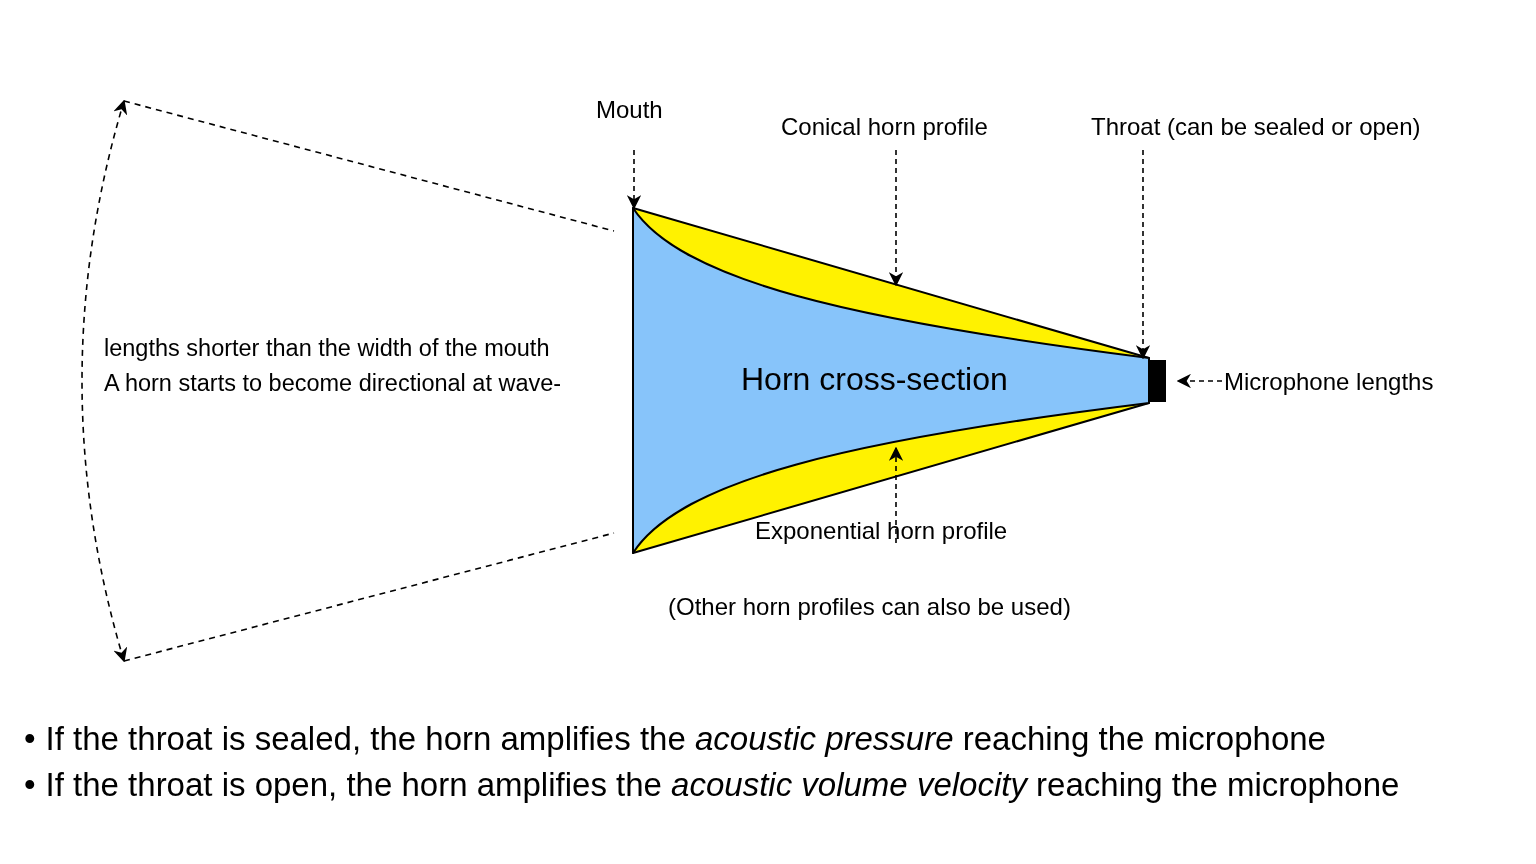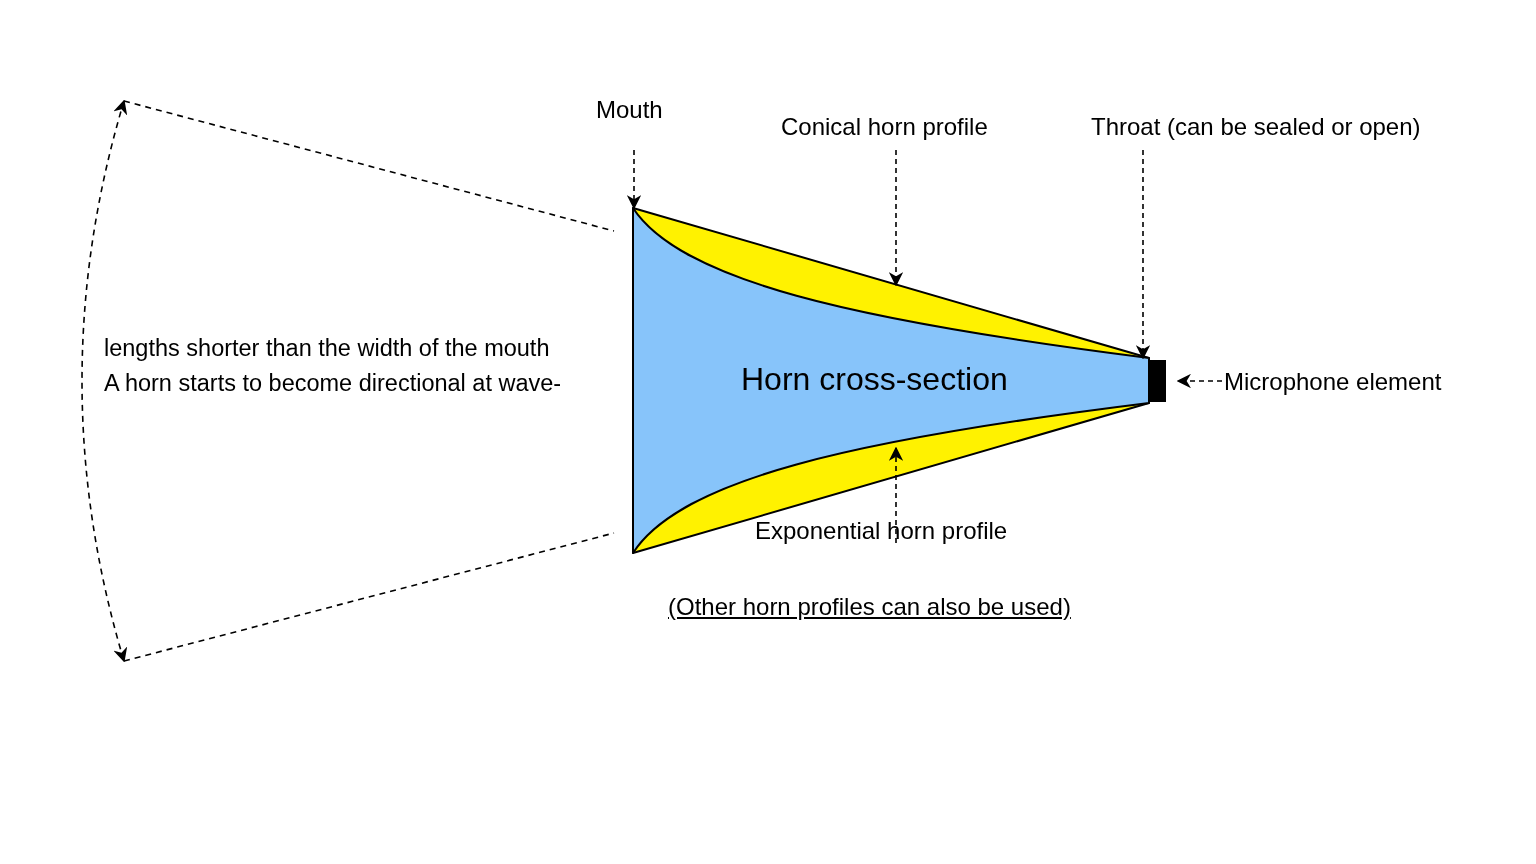--- a/index.html
+++ b/index.html
@@ -42,25 +42,31 @@
     <line x1="896" y1="150" x2="896" y2="285" marker-end="url(#ah)"></line>
     <line x1="1143" y1="150" x2="1143" y2="358" marker-end="url(#ah)"></line>
     <line x1="896" y1="543" x2="896" y2="448" marker-end="url(#ah)"></line>
     <line x1="1222" y1="381" x2="1178" y2="381" marker-end="url(#ah)"></line>
   </g>
 </svg>
 
 <div class="lbl" style="left:596px; top:98px;">Mouth</div>
 <div class="lbl" style="left:781px; top:115px;text-align:center;">Conical horn profile</div>
 <div class="lbl" style="left:1091px; top:115px;text-align:center;">Throat (can be sealed or open)</div>
-<div class="lbl" style="left:1224px; top:370px;">Microphone element</div>
+<div class="lbl" style="left:1224px; top:370px;">Microphone lengths</div>
 <div class="lbl" style="left:755px; top:519px;">Exponential horn profile</div>
-<div class="lbl" style="left:668px; top:595px;text-decoration:underline;">(Other horn profiles can also be used)</div>
+<div class="lbl" style="left:668px; top:595px;">(Other horn profiles can also be used)</div>
 
 <div class="center-lbl" style="left:708px; top:363px;">Horn cross-section</div>
 
 <div class="note" style="left:104px; top:331px;">
   <div>lengths shorter than the width of the mouth</div>
   <div>A horn starts to become directional at wave-</div>
 </div>
 
 <div class="bullets">
+  <div class="bullet-row">
+    <span class="dot">•</span><span>If the throat is sealed, the horn amplifies the </span><em>acoustic pressure</em><span> reaching the microphone</span>
+  </div>
+  <div class="bullet-row">
+    <span class="dot">•</span><span>If the throat is open, the horn amplifies the </span><em>acoustic volume velocity</em><span> reaching the microphone</span>
+  </div>
 </div>
 
 </body></html>

